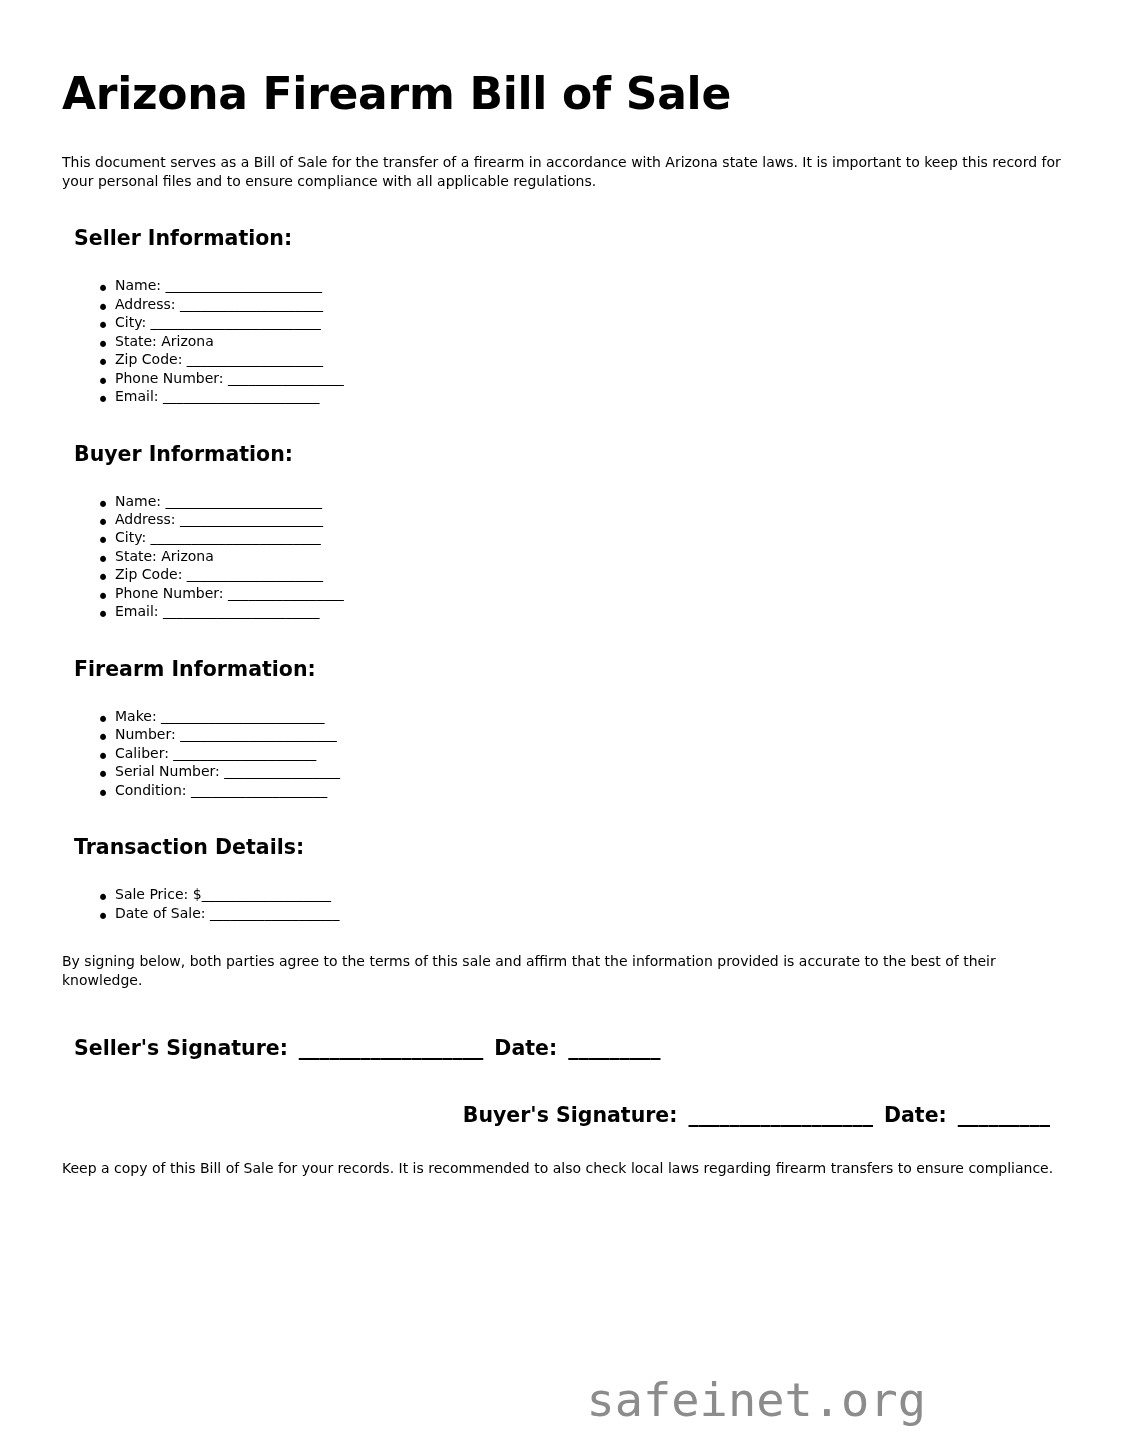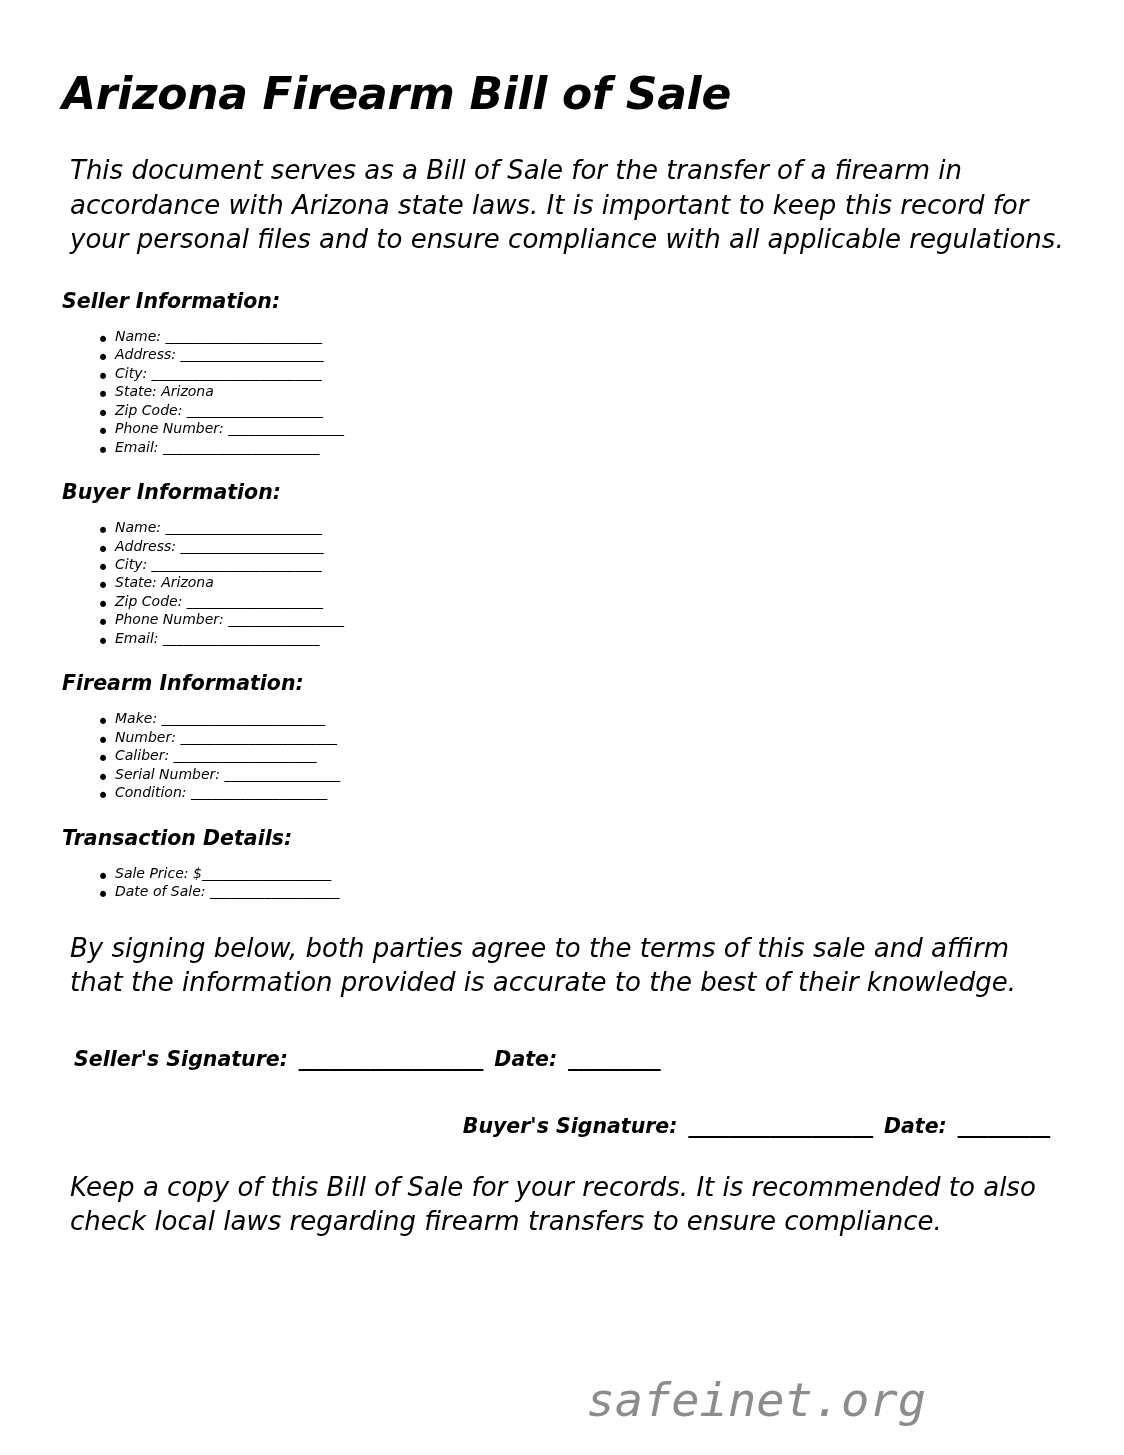--- a/index.html
+++ b/index.html
@@ -15,49 +15,48 @@
     color: #000000;
     overflow: hidden;
   }
   .page {
     position: absolute;
     left: 0;
     top: 0;
     width: 960px;
     height: 1455px;
     background: #ffffff;
-    font-style: italic;
   }
   .content {
     position: absolute;
     left: 62px;
     top: 62px;
     width: 1000px;
   }
   .doc-title {
     font-size: 44px;
     font-weight: bold;
     letter-spacing: -0.3px;
     line-height: 1.16;
     margin: 0 0 0 0;
     padding-top: 6px;
   }
   .intro-para, .body-para {
-    font-size: 26px;
+    font-size: 14px;
     line-height: 1.33;
-    margin: 8px;
+    margin: 0;
     width: 1000px;
   }
   .intro-para {
     margin-top: 34px;
   }
   .section-heading {
     font-size: 20.5px;
     font-weight: bold;
-    margin: 0;
+    margin: 12px;
     padding-top: 24px;
   }
   ul.field-list {
     list-style: none;
     margin: 0;
     padding: 0;
     padding-top: 14px;
   }
   ul.field-list li {
     font-size: 14px;

